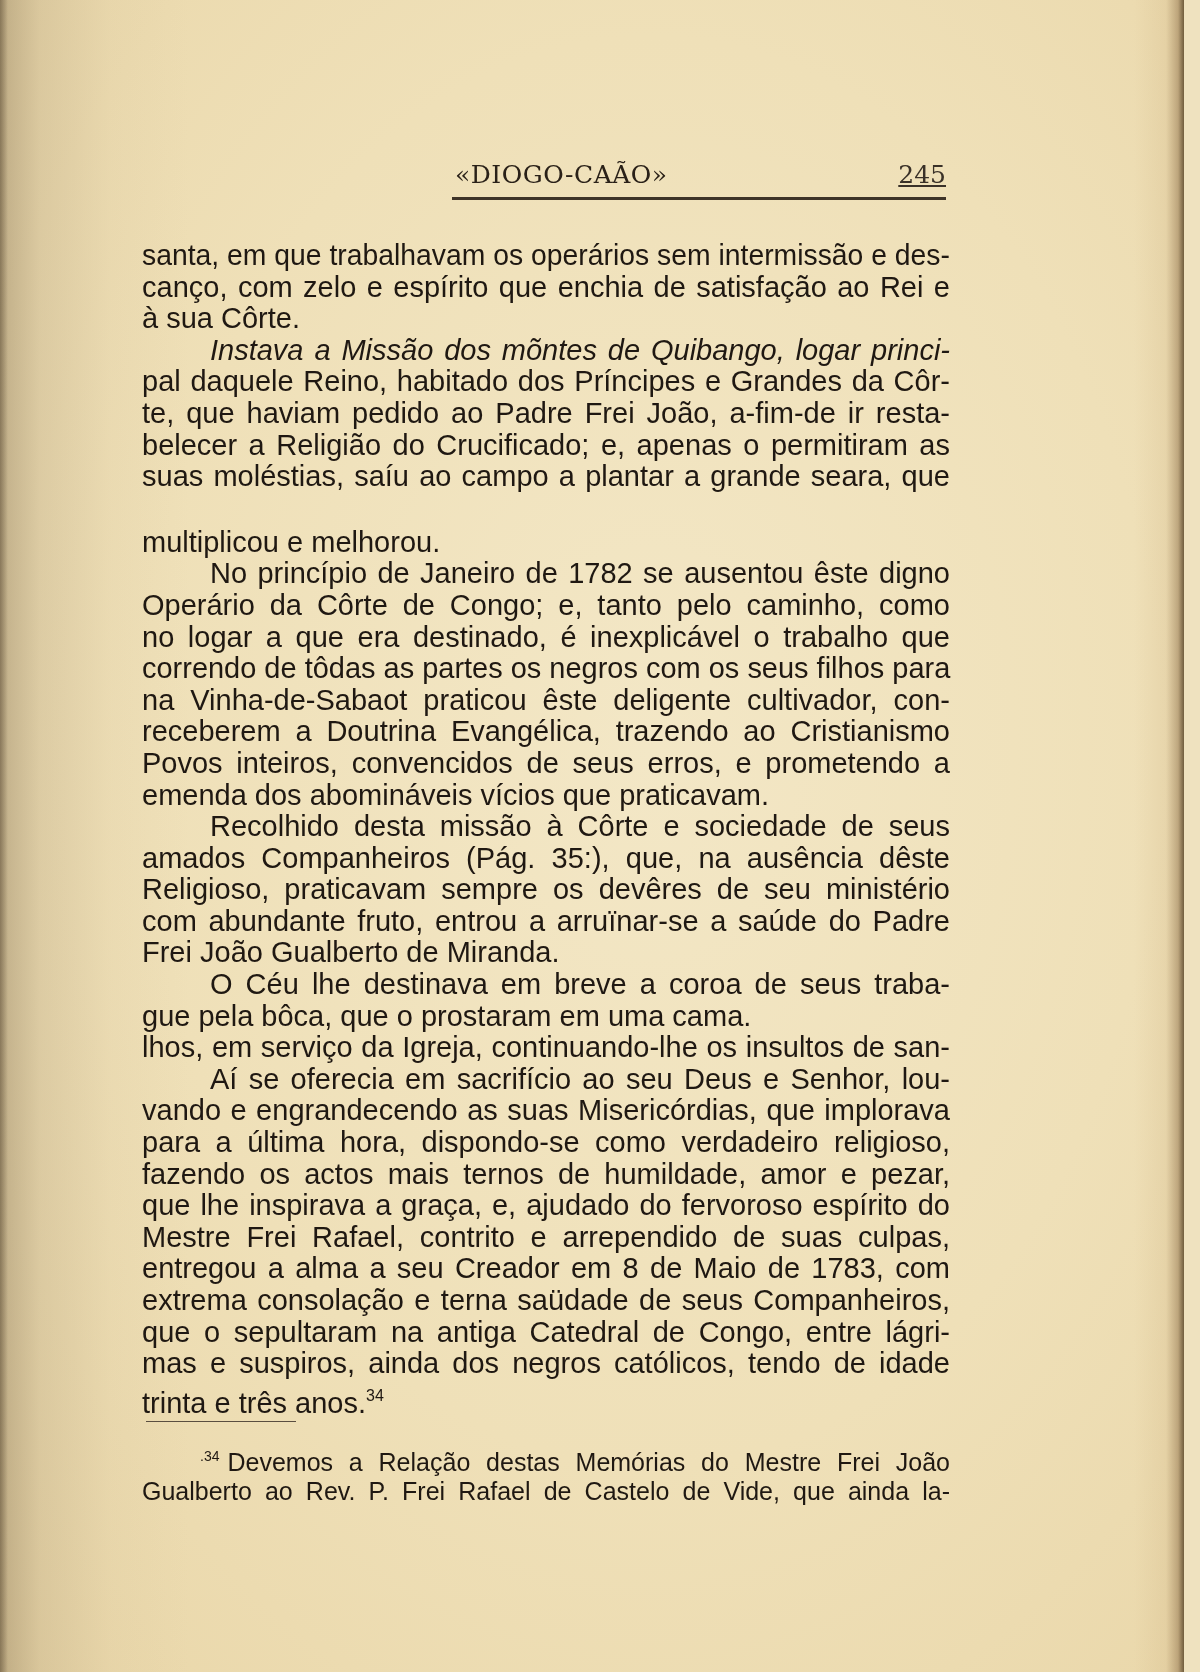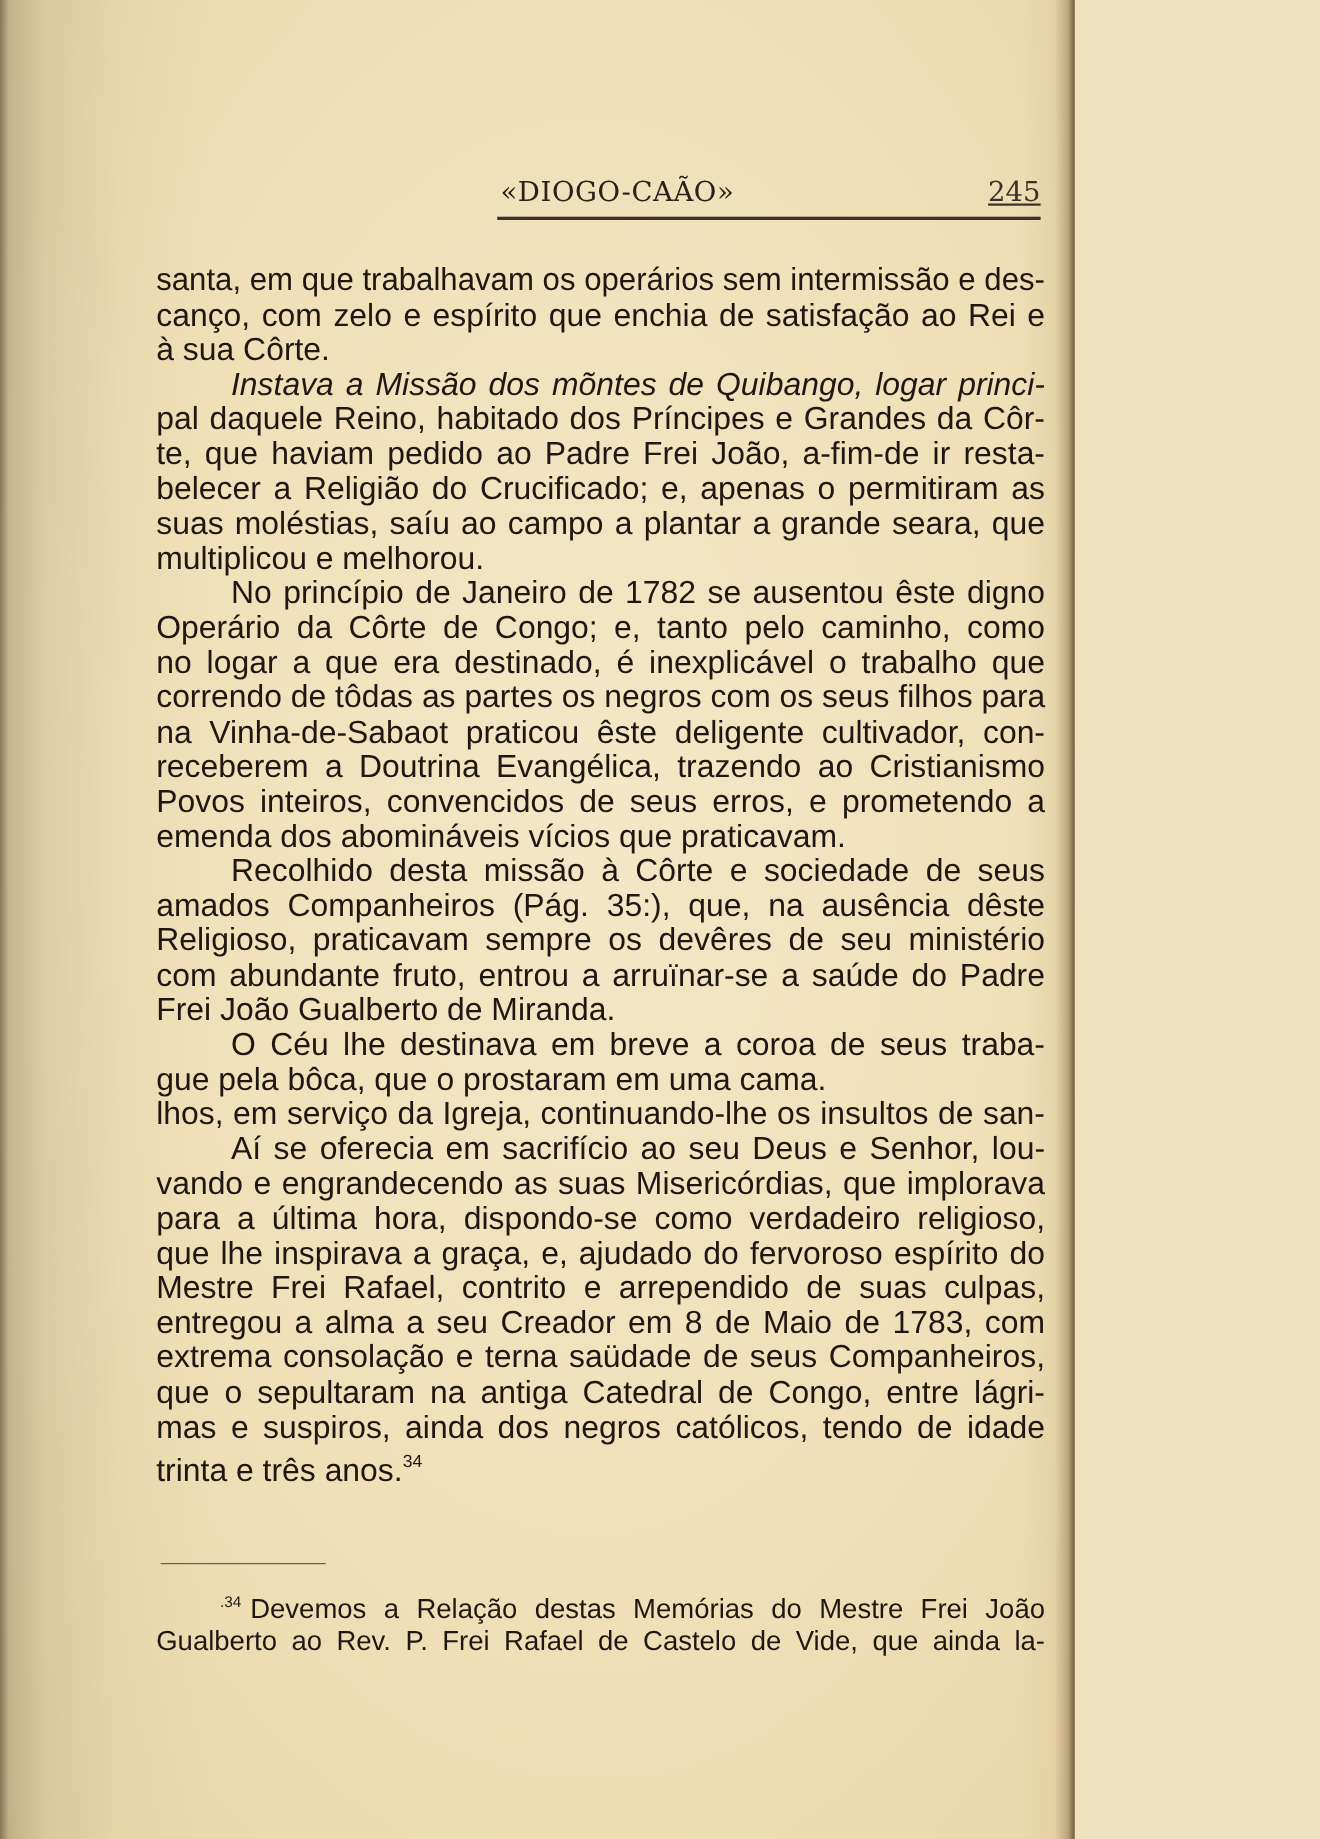--- a/index.html
+++ b/index.html
@@ -9,21 +9,21 @@
     body {
       width: 1200px;
       height: 1672px;
       overflow: hidden;
       position: relative;
       background: #efe2bf;
     }
     .page {
       position: absolute;
       left: 0; top: 0;
-      width: 977px;
+      width: 1184px;
       height: 1672px;
       background:
         linear-gradient(90deg, rgba(120,100,70,0.38) 0px, rgba(160,140,105,0.22) 40px, rgba(200,180,140,0.10) 110px, rgba(0,0,0,0) 190px),
         linear-gradient(270deg, rgba(90,70,40,0.85) 0px, rgba(150,120,80,0.55) 6px, rgba(200,170,120,0.2) 18px, rgba(0,0,0,0) 50px),
         radial-gradient(ellipse at 55% 45%, #f3e7c6 0%, #efe0b8 55%, #e9d6a8 100%);
     }
     .left-edge-shadow {
       position: absolute;
       left: 0; top: 0;
       width: 8px; height: 1672px;
@@ -139,40 +139,41 @@
 
   <div class="body-text" id="body-text">
       <span class="line" style="display: block; transform: scaleX(0.977); width: 827px;"><span>santa, em que trabalhavam os operários sem intermissão e des-</span></span>
       <span class="line" style="display: block;"><span>canço, com zelo e espírito que enchia de satisfação ao Rei e</span></span>
       <span class="line last" style="display: block;"><span>à sua Côrte.</span></span>
       <span class="line indent" style="display: block; font-style: italic;"><span>Instava a Missão dos mõntes de Quibango, logar princi-</span></span>
       <span class="line" style="display: block;"><span>pal daquele Reino, habitado dos Príncipes e Grandes da Côr-</span></span>
       <span class="line" style="display: block;"><span>te, que haviam pedido ao Padre Frei João, a-fim-de ir resta-</span></span>
       <span class="line" style="display: block;"><span>belecer a Religião do Crucificado; e, apenas o permitiram as</span></span>
       <span class="line" style="display: block;"><span>suas moléstias, saíu ao campo a plantar a grande seara, que</span></span>
-      <span class="line last" style="display: block;"><span>multiplicou e melhorou.</span></span>
+      <span class="line last" style="display: block; margin-top: 34px;"><span>multiplicou e melhorou.</span></span>
       <span class="line indent" style="display: block;"><span>No princípio de Janeiro de 1782 se ausentou êste digno</span></span>
       <span class="line" style="display: block;"><span>Operário da Côrte de Congo; e, tanto pelo caminho, como</span></span>
       <span class="line" style="display: block;"><span>no logar a que era destinado, é inexplicável o trabalho que</span></span>
       <span class="line" style="display: block; transform: scaleX(0.9988); width: 809px;"><span>correndo de tôdas as partes os negros com os seus filhos para</span></span>
       <span class="line" style="display: block;"><span>na Vinha-de-Sabaot praticou êste deligente cultivador, con-</span></span>
       <span class="line" style="display: block;"><span>receberem a Doutrina Evangélica, trazendo ao Cristianismo</span></span>
       <span class="line" style="display: block;"><span>Povos inteiros, convencidos de seus erros, e prometendo a</span></span>
       <span class="line last" style="display: block;"><span>emenda dos abomináveis vícios que praticavam.</span></span>
       <span class="line indent" style="display: block;"><span>Recolhido desta missão à Côrte e sociedade de seus</span></span>
       <span class="line" style="display: block;"><span>amados Companheiros (Pág. 35:), que, na ausência dêste</span></span>
       <span class="line" style="display: block;"><span>Religioso, praticavam sempre os devêres de seu ministério</span></span>
       <span class="line" style="display: block;"><span>com abundante fruto, entrou a arruïnar-se a saúde do Padre</span></span>
       <span class="line last" style="display: block;"><span>Frei João Gualberto de Miranda.</span></span>
       <span class="line indent" style="display: block;"><span>O Céu lhe destinava em breve a coroa de seus traba-</span></span>
       <span class="line last" style="display: block;"><span>gue pela bôca, que o prostaram em uma cama.</span></span>
       <span class="line" style="display: block;"><span>lhos, em serviço da Igreja, continuando-lhe os insultos de san-</span></span>
       <span class="line indent" style="display: block;"><span>Aí se oferecia em sacrifício ao seu Deus e Senhor, lou-</span></span>
       <span class="line" style="display: block;"><span>vando e engrandecendo as suas Misericórdias, que implorava</span></span>
       <span class="line" style="display: block;"><span>para a última hora, dispondo-se como verdadeiro religioso,</span></span>
+      <span class="line" style="display: block;"><span>fazendo os actos mais ternos de humildade, amor e pezar,</span></span>
       <span class="line" style="display: block;"><span>que lhe inspirava a graça, e, ajudado do fervoroso espírito do</span></span>
       <span class="line" style="display: block;"><span>Mestre Frei Rafael, contrito e arrependido de suas culpas,</span></span>
       <span class="line" style="display: block;"><span>entregou a alma a seu Creador em 8 de Maio de 1783, com</span></span>
       <span class="line" style="display: block;"><span>extrema consolação e terna saüdade de seus Companheiros,</span></span>
       <span class="line" style="display: block;"><span>que o sepultaram na antiga Catedral de Congo, entre lágri-</span></span>
       <span class="line" style="display: block;"><span>mas e suspiros, ainda dos negros católicos, tendo de idade</span></span>
       <span class="line last" style="display: block;"><span>trinta e três anos.</span><span class="sup">34</span></span>
     </div>
 
   <div class="fn-rule"></div>

